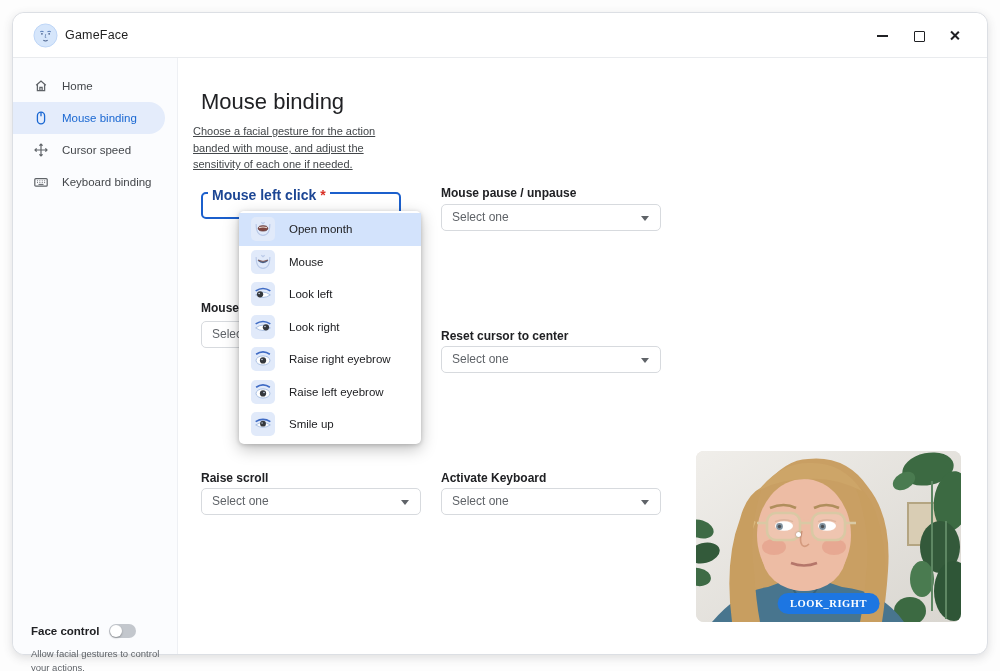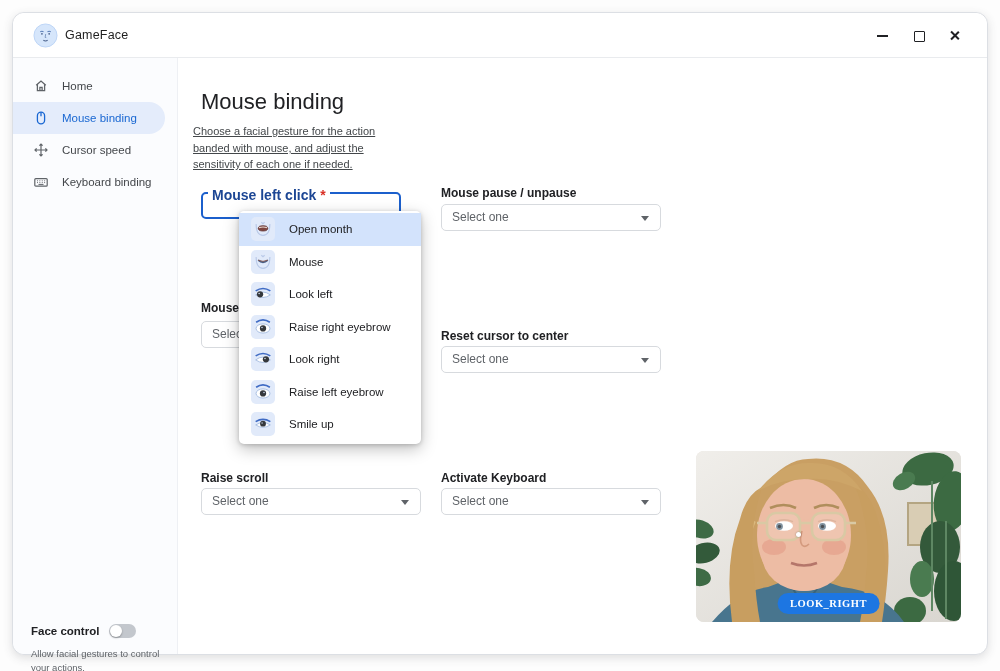--- a/index.html
+++ b/index.html
@@ -182,38 +182,38 @@
           <path d="M4 13 Q12 6.8 20 13 Q12 18.6 4 13 Z" fill="#fff" stroke="#9db6dd" stroke-width="0.9"></path>
           <circle cx="8.8" cy="12.4" r="3.4" fill="#35383c"></circle>
           <circle cx="7.8" cy="11.4" r="0.9" fill="#c9d6ea"></circle>
         </svg>
       </span>
       <span class="lbl">Look left</span>
     </div>
     <div class="menu-item">
       <span class="gesture-tile">
         <svg width="22" height="22" viewBox="0 0 24 24" fill="none">
+          <path d="M4 8.6 Q12 3.4 20 8.6" stroke="#3f6bc4" stroke-width="1.8"></path>
+          <path d="M4 13 Q12 6.8 20 13 Q12 18.6 4 13 Z" fill="#fff" stroke="#9db6dd" stroke-width="0.9"></path>
+          <circle cx="15.2" cy="12.4" r="3.4" fill="#35383c"></circle>
+          <circle cx="14.2" cy="11.4" r="0.9" fill="#c9d6ea"></circle>
+        </svg>
+      </span>
+      <span class="lbl">Look right</span>
+    </div>
+    <div class="menu-item">
+      <span class="gesture-tile">
+        <svg width="22" height="22" viewBox="0 0 24 24" fill="none">
           <path d="M4.5 6.8 Q12 1.6 19.5 6.8" stroke="#3f6bc4" stroke-width="1.8"></path>
           <ellipse cx="12" cy="13.6" rx="7.6" ry="5" fill="#fff" stroke="#9db6dd" stroke-width="0.9"></ellipse>
           <circle cx="12" cy="13.6" r="3.4" fill="#35383c"></circle>
           <circle cx="10.9" cy="12.5" r="0.9" fill="#c9d6ea"></circle>
         </svg>
       </span>
       <span class="lbl">Raise right eyebrow</span>
-    </div>
-    <div class="menu-item">
-      <span class="gesture-tile">
-        <svg width="22" height="22" viewBox="0 0 24 24" fill="none">
-          <path d="M4 8.6 Q12 3.4 20 8.6" stroke="#3f6bc4" stroke-width="1.8"></path>
-          <path d="M4 13 Q12 6.8 20 13 Q12 18.6 4 13 Z" fill="#fff" stroke="#9db6dd" stroke-width="0.9"></path>
-          <circle cx="15.2" cy="12.4" r="3.4" fill="#35383c"></circle>
-          <circle cx="14.2" cy="11.4" r="0.9" fill="#c9d6ea"></circle>
-        </svg>
-      </span>
-      <span class="lbl">Look right</span>
     </div>
     <div class="menu-item">
       <span class="gesture-tile">
         <svg width="22" height="22" viewBox="0 0 24 24" fill="none">
           <path d="M4.5 6.8 Q12 1.6 19.5 6.8" stroke="#3f6bc4" stroke-width="1.8"></path>
           <ellipse cx="12" cy="13.6" rx="7.6" ry="5" fill="#fff" stroke="#9db6dd" stroke-width="0.9"></ellipse>
           <circle cx="12" cy="13.6" r="3.4" fill="#35383c"></circle>
           <circle cx="13.1" cy="12.5" r="0.9" fill="#c9d6ea"></circle>
         </svg>
       </span>

